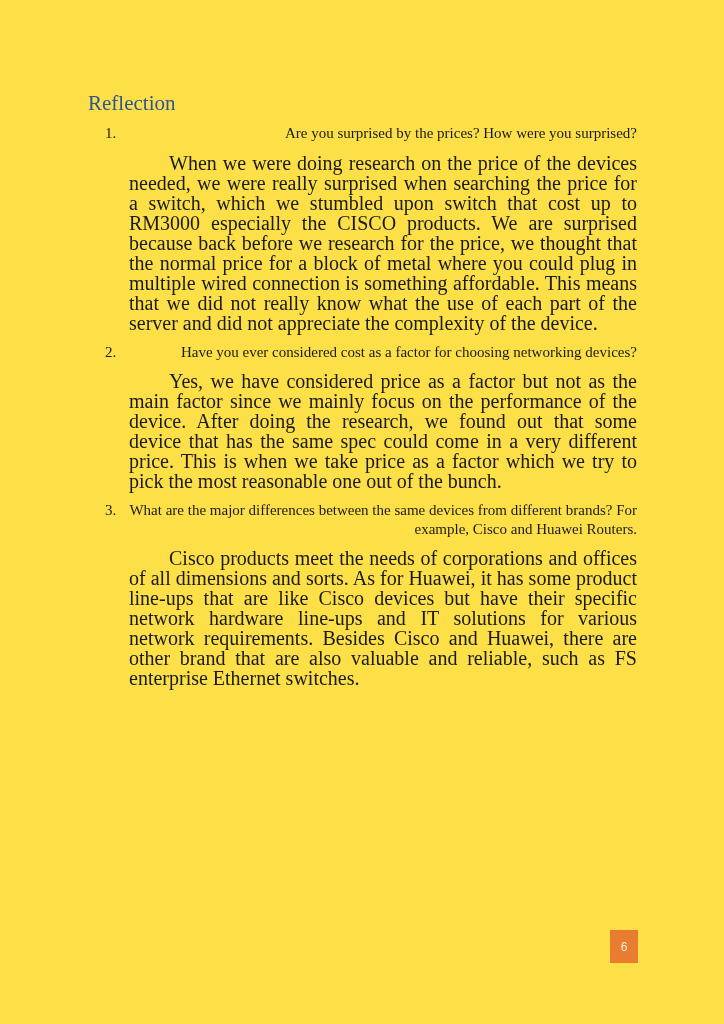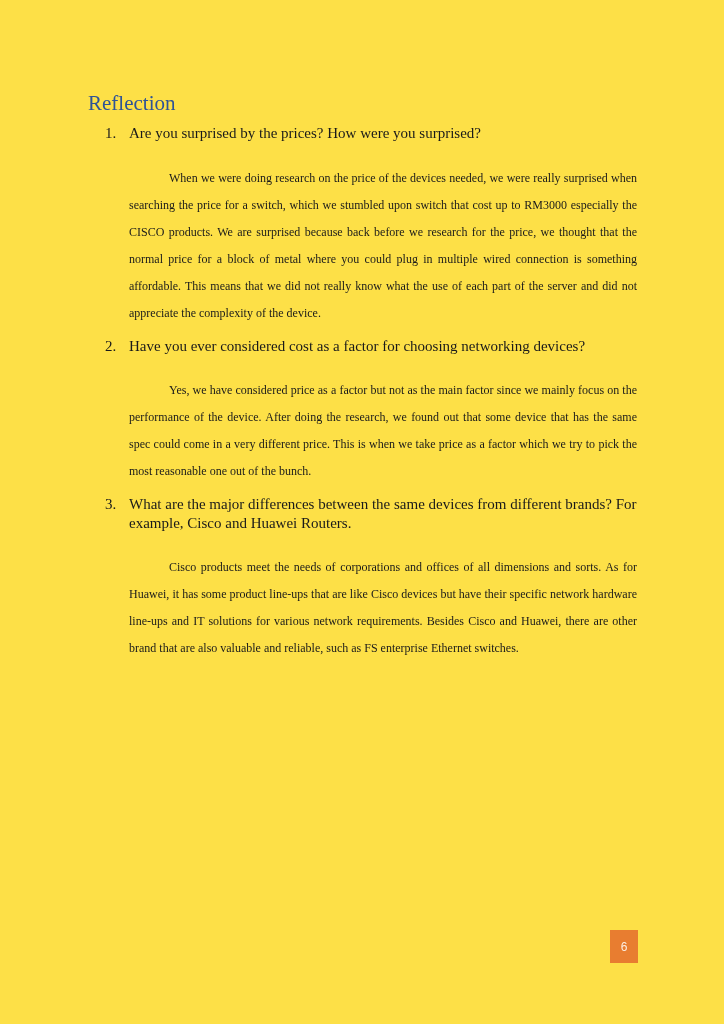--- a/index.html
+++ b/index.html
@@ -39,26 +39,27 @@
     margin-top: 9px;
     font-size: 15px;
     line-height: 18.5px;
   }
   .q-number {
     width: 24px;
     flex: 0 0 24px;
   }
   .q-text {
     flex: 1;
+    text-align: right;
   }
   .answer {
-    margin: 22px 0 10px 41px;
+    margin: 10px 0 10px 41px;
     width: 508px;
-    font-size: 12px;
-    line-height: 27px;
+    font-size: 20px;
+    line-height: 20px;
     text-align: justify;
     text-indent: 40px;
   }
   .footer {
     position: absolute;
     top: 930px;
     right: 86px;
     display: flex;
     align-items: center;
     font-family: "Liberation Sans", sans-serif;

